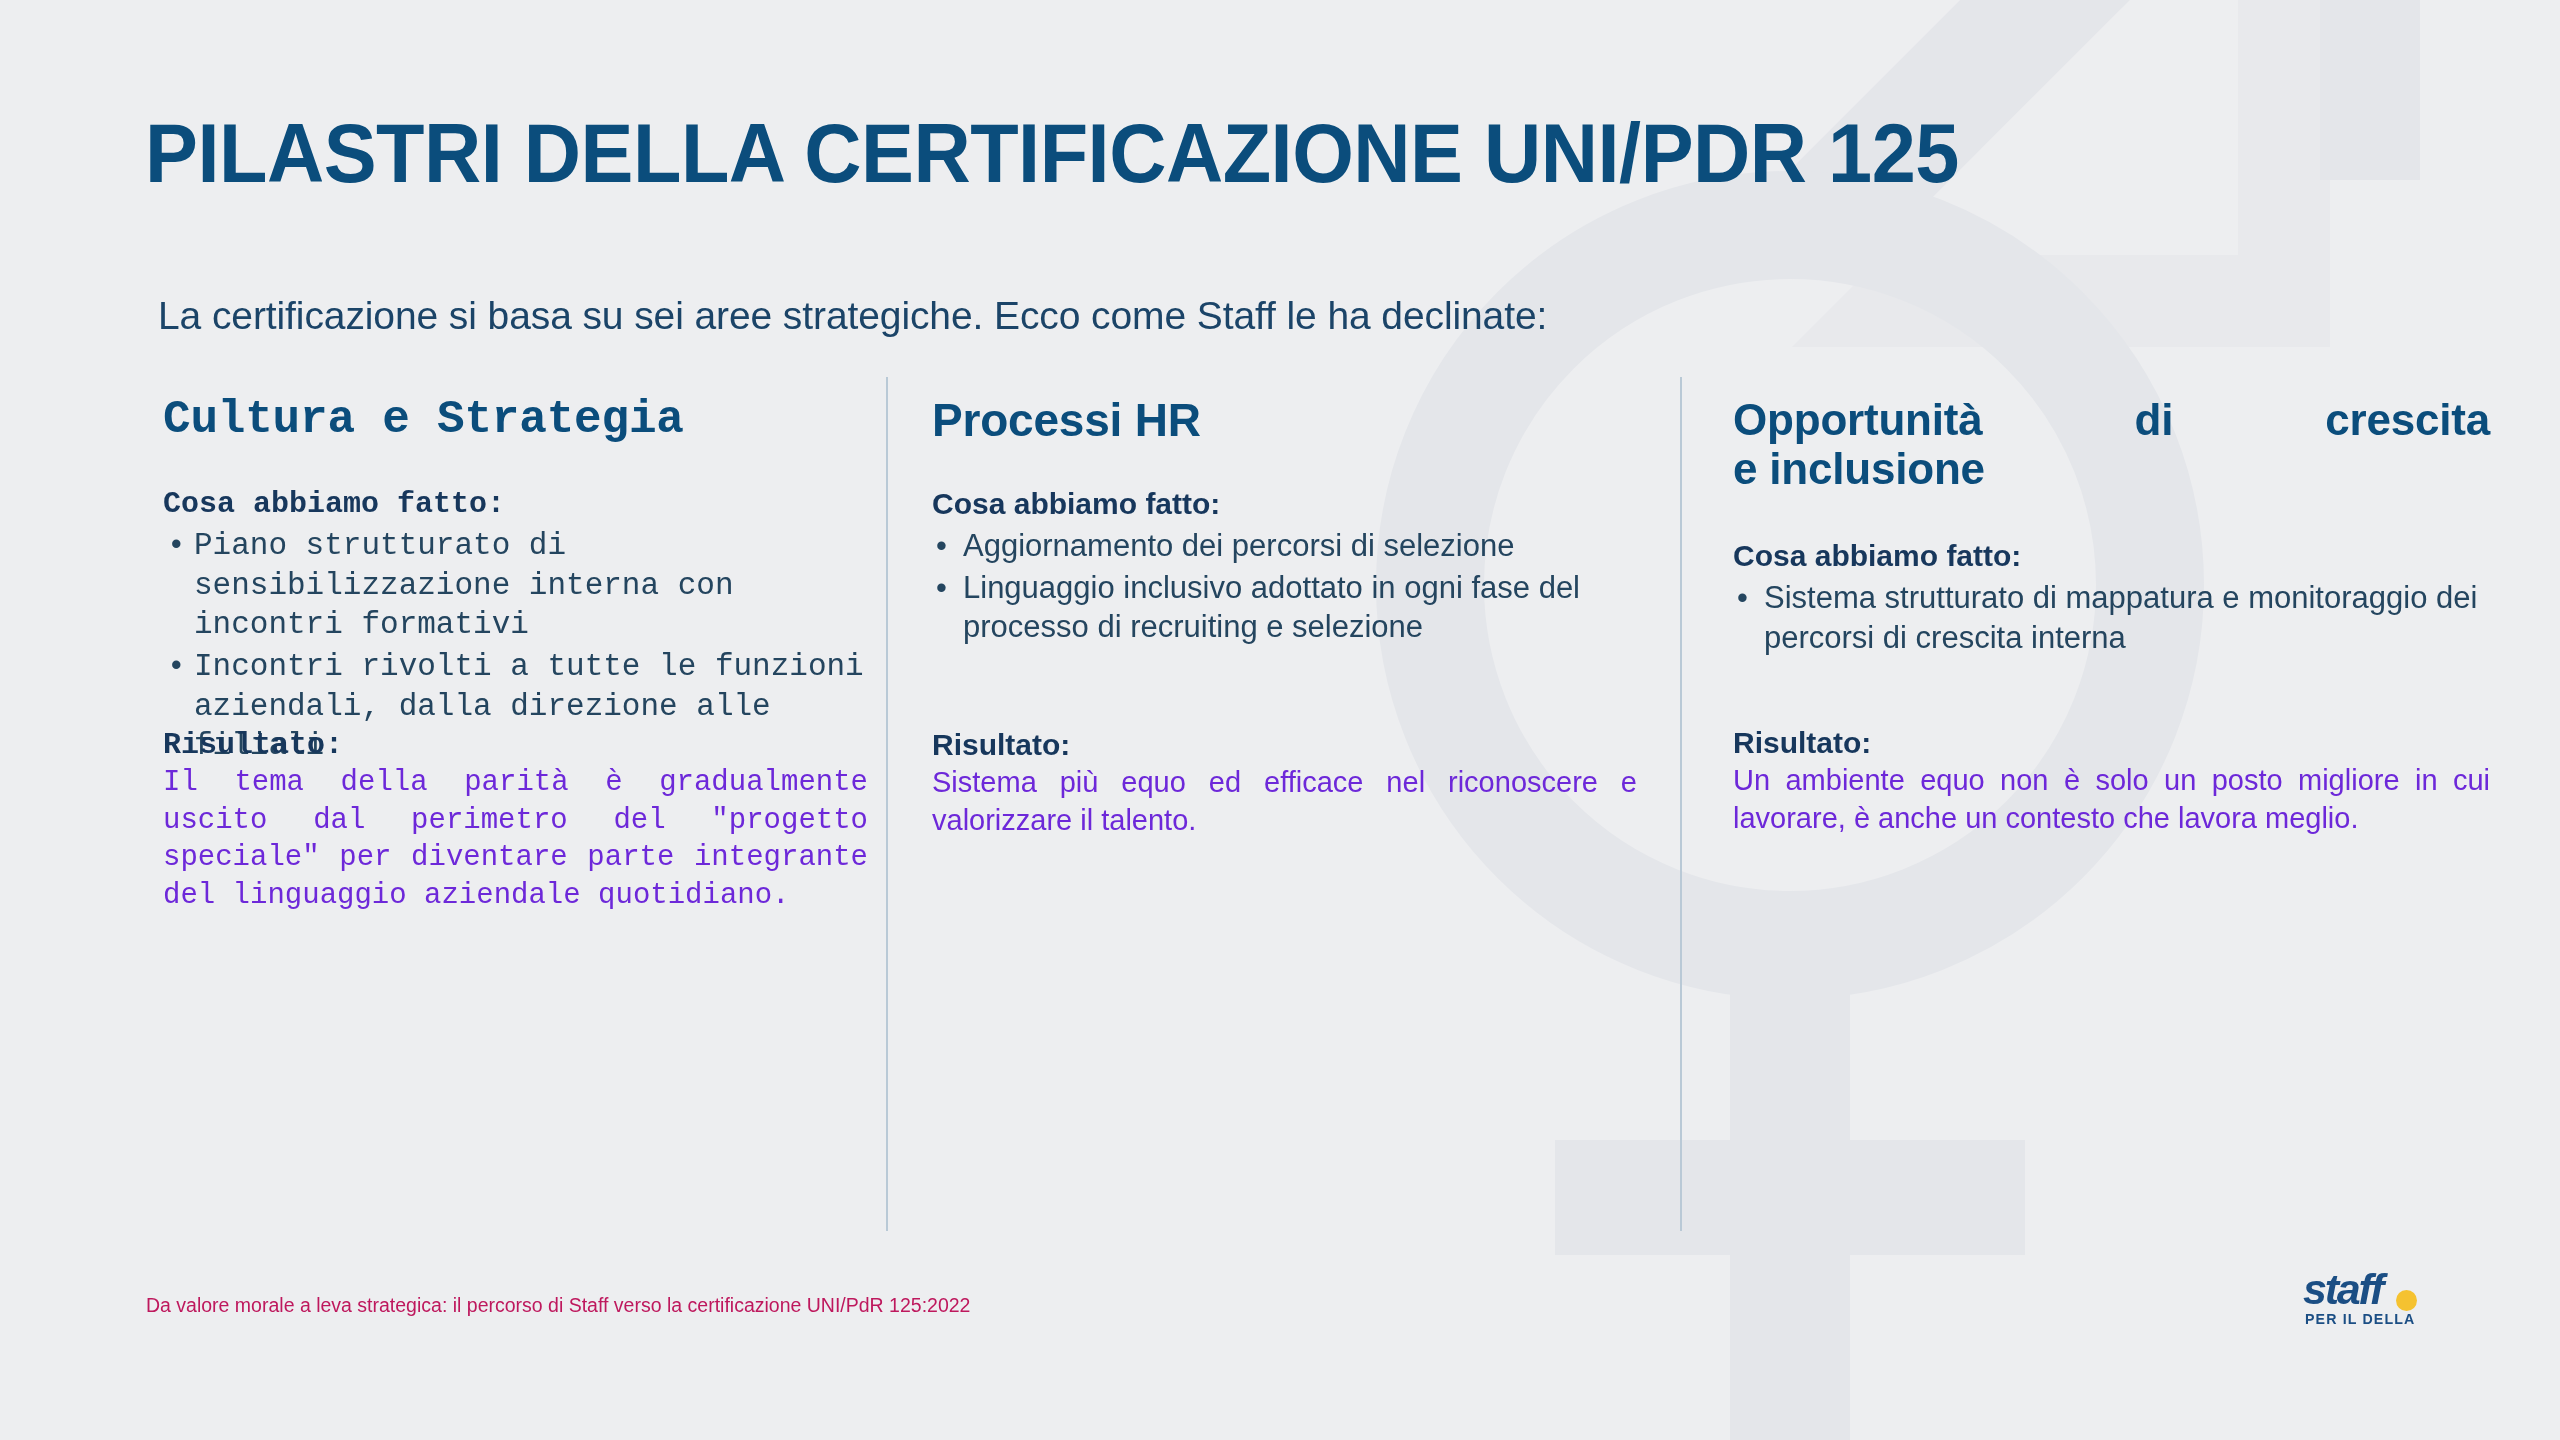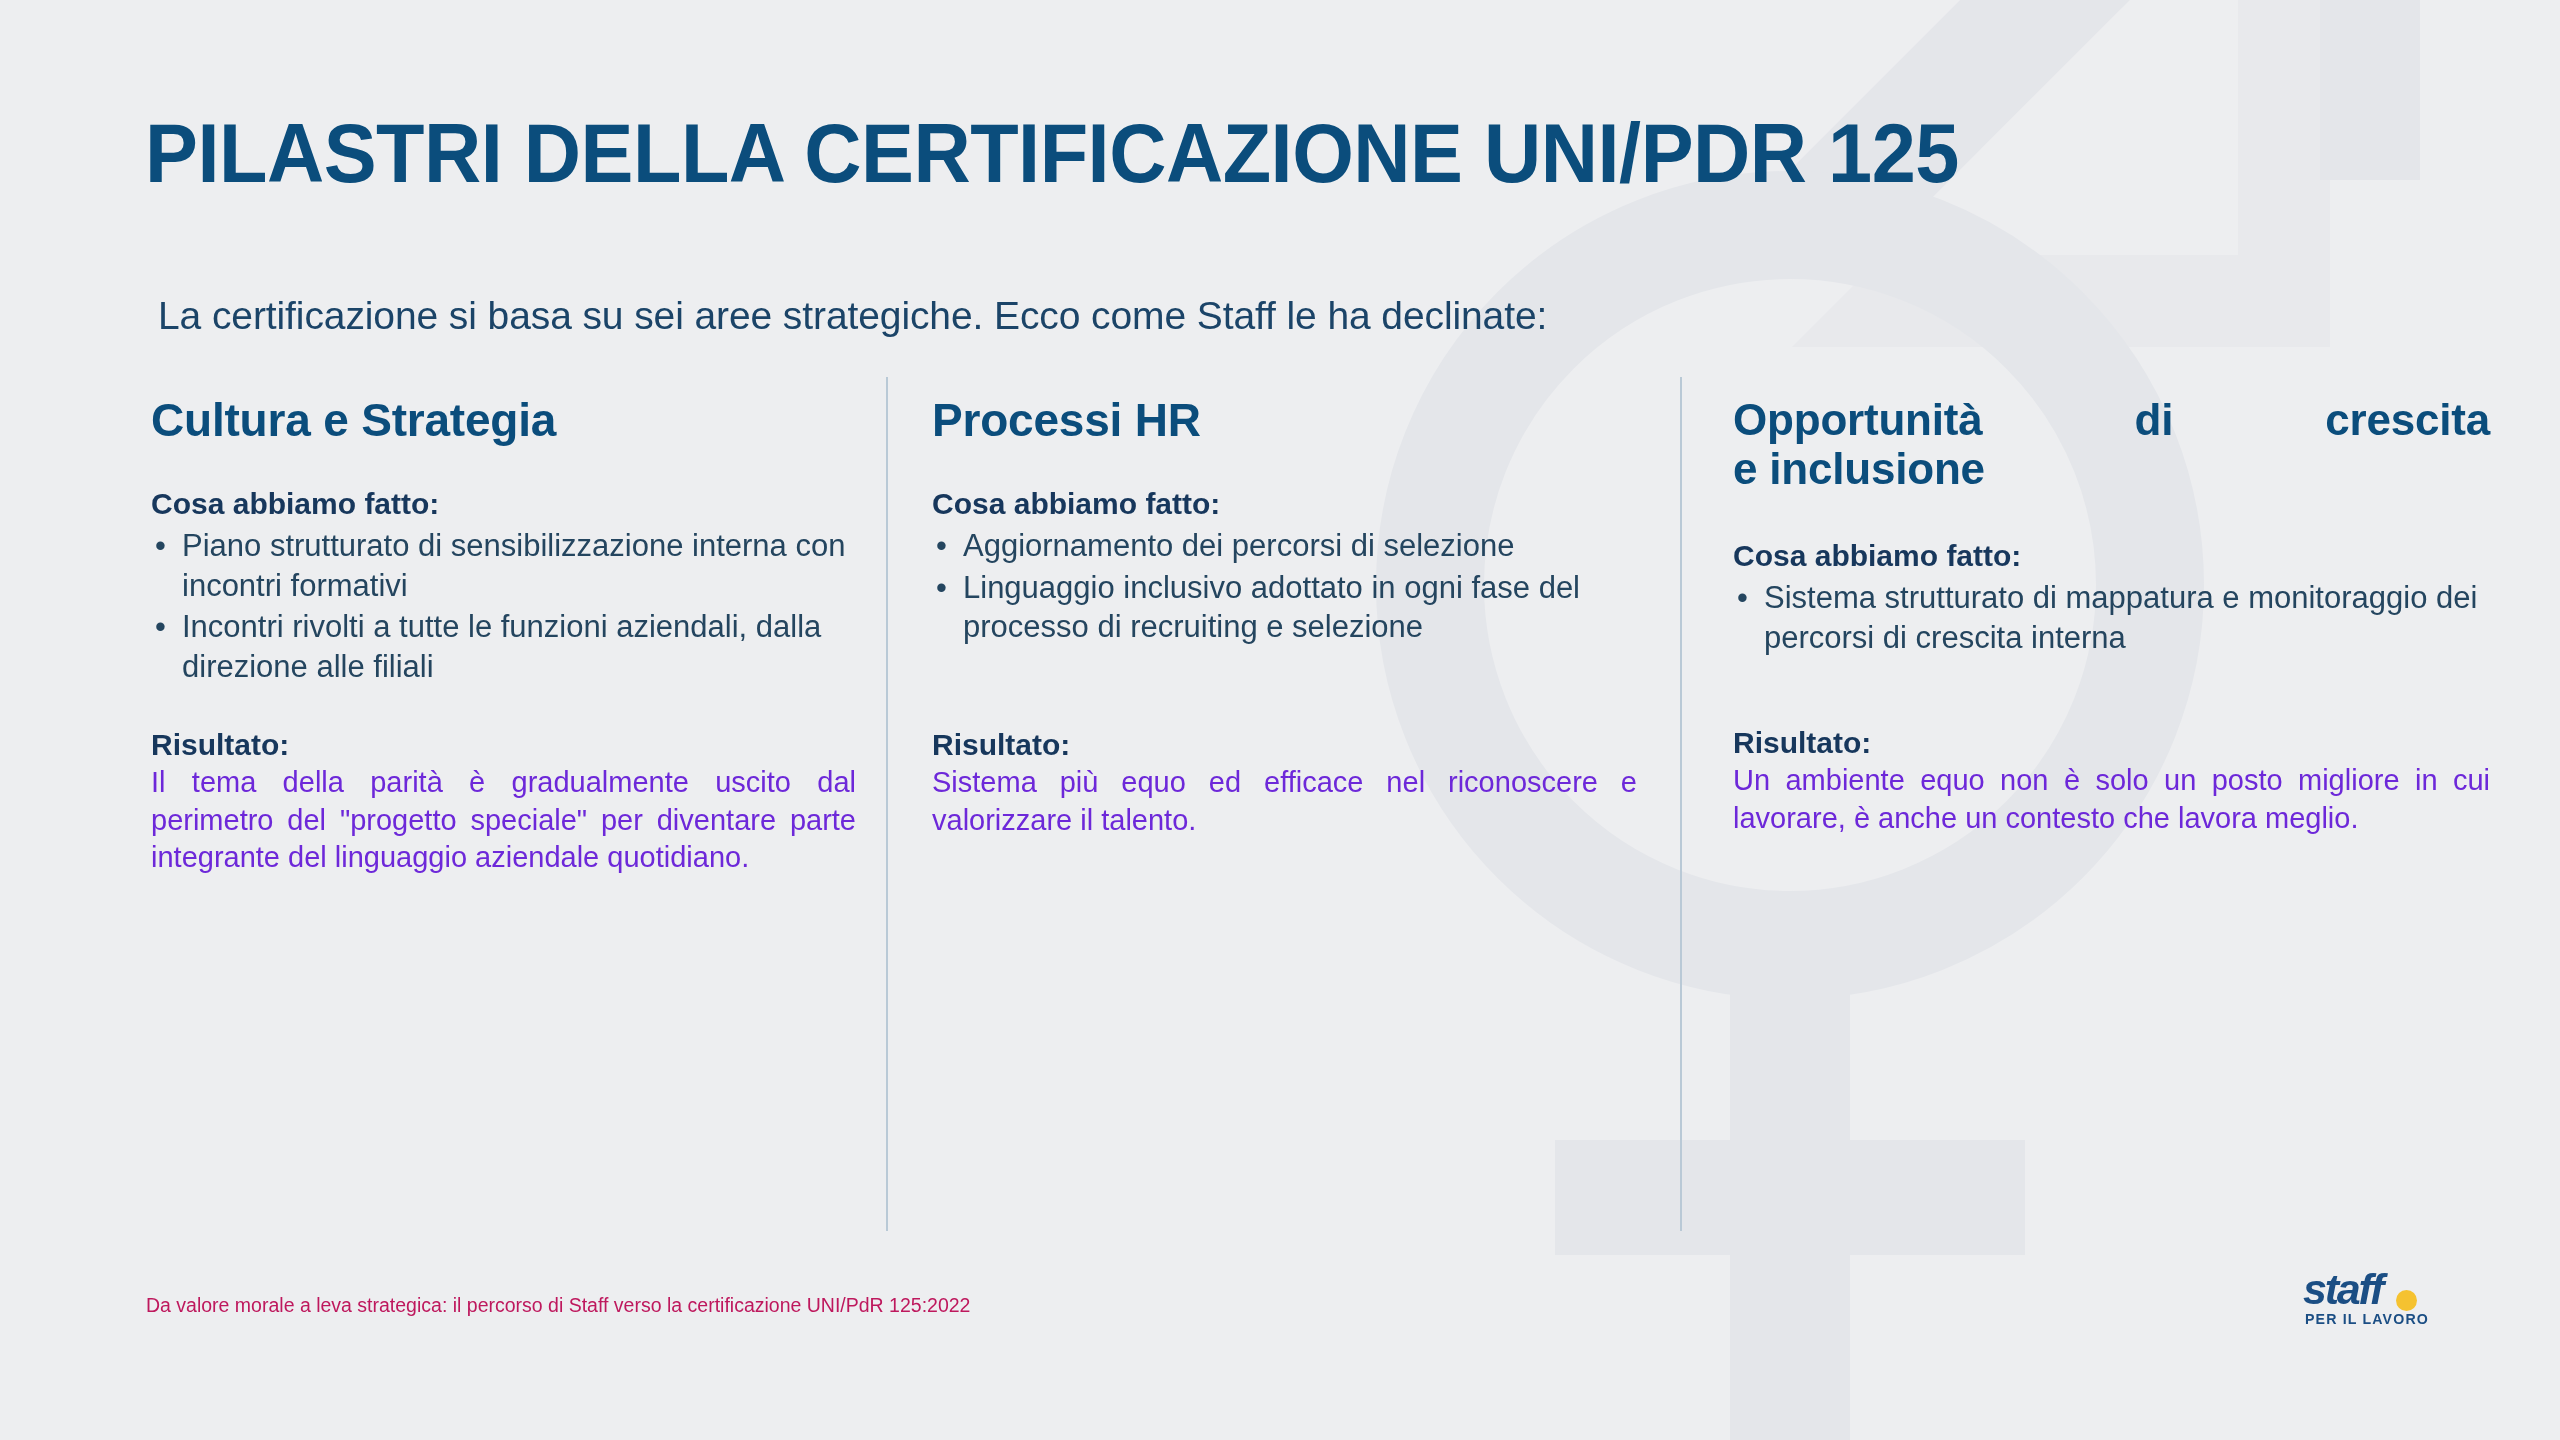--- a/index.html
+++ b/index.html
@@ -73,21 +73,21 @@
     background: #b9c9d6;
   }
   #divider-1 { left: 886px; }
   #divider-2 { left: 1680px; }
 
   
   .column {
     position: absolute;
     top: 395px;
   }
-  #column-0 { left: 151px; width: 705px; }
+  #column-0 { left: 163px; width: 705px; font-family: Liberation Mono, monospace; }
   #column-1 { left: 932px; width: 705px; }
   #column-2 { left: 1733px; width: 757px; }
 
   .col-heading {
     margin: 0;
     color: #0b4d7c;
     font-size: 46px;
     line-height: 1.12;
     font-weight: bold;
     letter-spacing: -0.2px;
@@ -301,16 +301,16 @@
       <p class="block-label">Risultato:</p>
       <p class="result-body">Un ambiente equo non è solo un posto migliore in cui lavorare, è anche un contesto che lavora meglio.</p>
     </div>
   </div>
 
   <p id="footer-note">Da valore morale a leva strategica: il percorso di Staff verso la certificazione UNI/PdR 125:2022</p>
 
   <div id="logo">
     <span id="logo-word">staff</span>
     <span id="logo-dot"></span>
-    <span id="logo-tagline">PER IL LAVORO</span>
+    <span id="logo-tagline">PER IL DELLA</span>
   </div>
 
 </div>
 
 </body></html>

